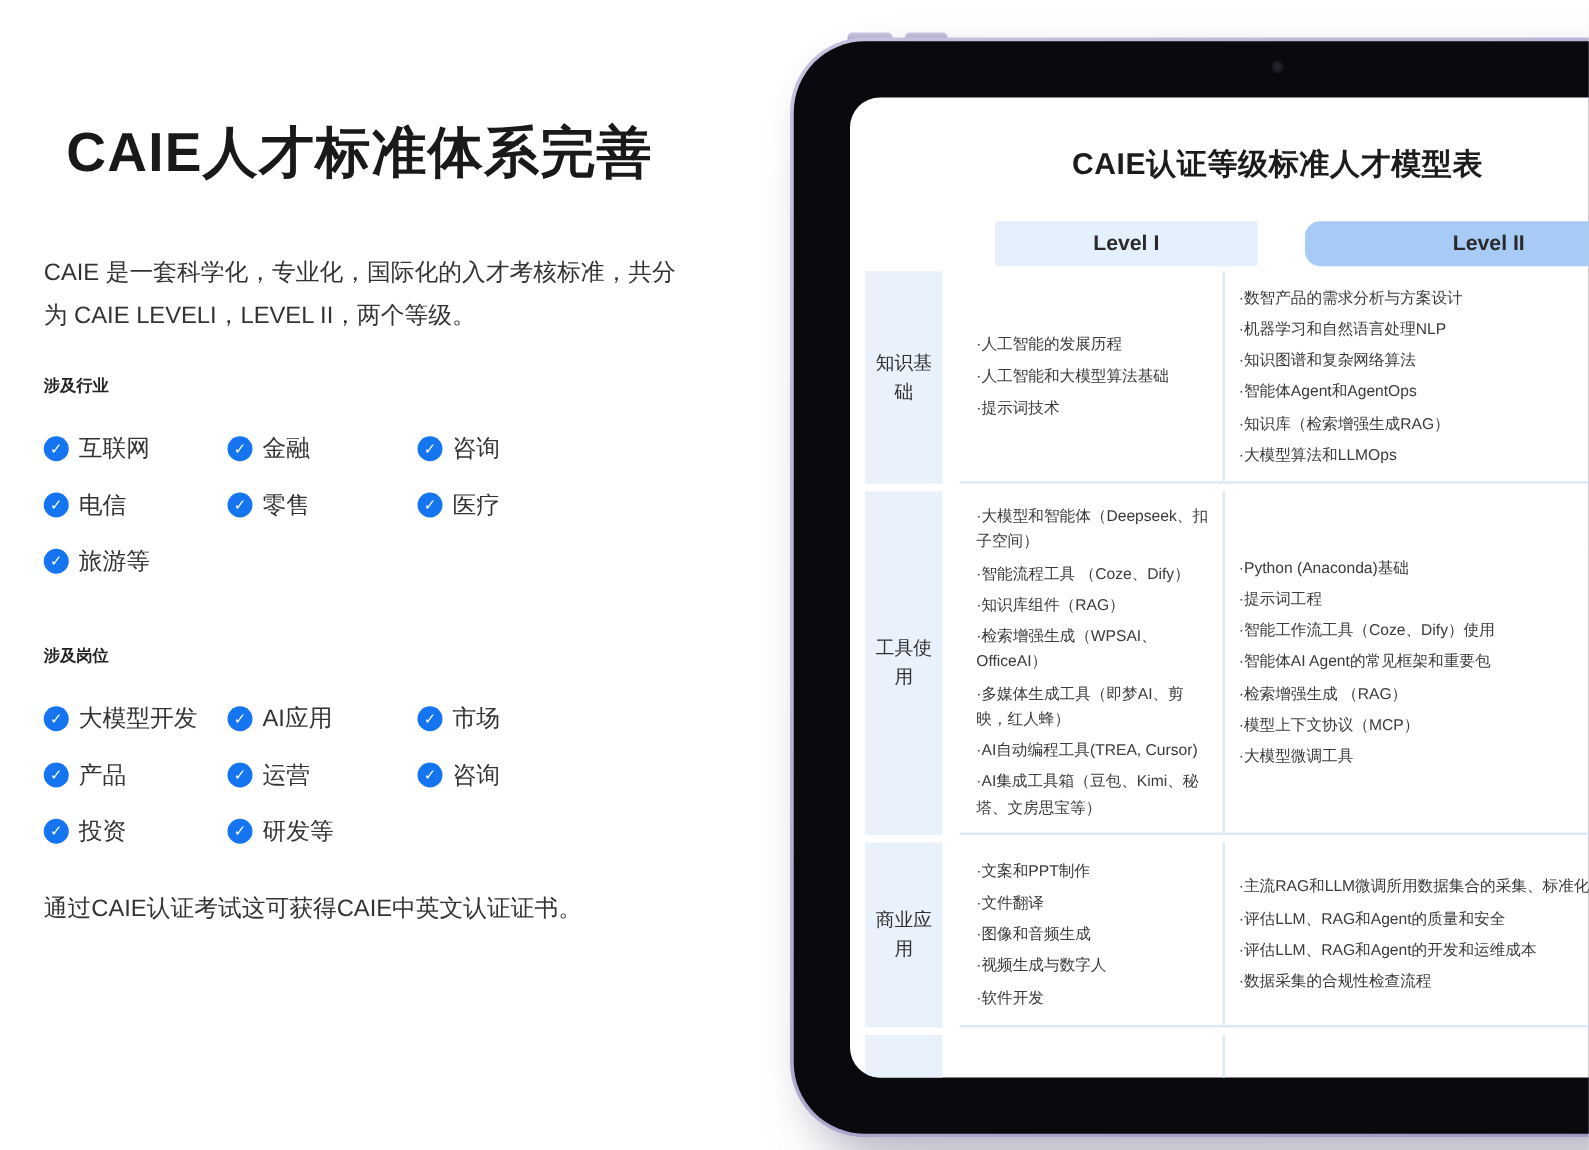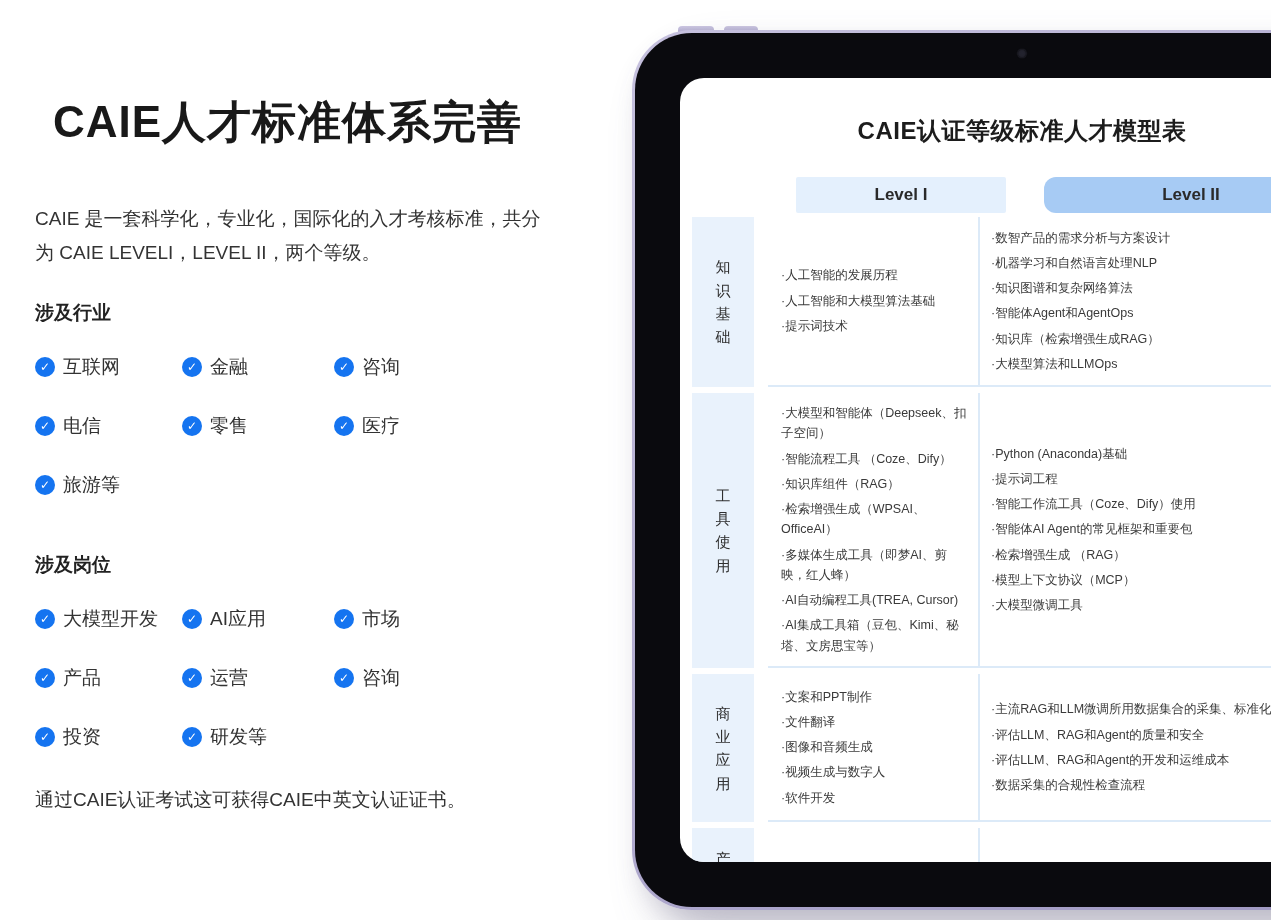--- a/index.html
+++ b/index.html
@@ -4,24 +4,24 @@
 <style>
   * { margin:0; padding:0; box-sizing:border-box; }
   html,body { width:1271px; height:920px; background:#ffffff; overflow:hidden;
     font-family:"Liberation Sans","DejaVu Sans",sans-serif; }
   .stage { position:relative; width:1271px; height:920px; background:#fff; }
 
   
   .left { position:absolute; left:35px; top:0; width:520px; color:#333; }
   .left h1 { margin-top:93px; font-size:44px; font-weight:900; color:#191919; letter-spacing:1px;margin-left:18px; }
   .intro { margin-top:50px; font-size:19px; line-height:1.8; color:#333; }
-  .sec-h { font-size:19px; font-weight:bold; color:#222; }
+  .sec-h { font-size:13px; font-weight:bold; color:#222; }
   .sec-industry { margin-top:30px; }
   .sec-position { margin-top:54px; }
-  .check-grid { margin-top:28px; display:grid; grid-template-columns:147px 152px auto; row-gap:33px; }
+  .check-grid { margin-top:28px; display:grid; grid-template-columns:147px 152px auto; row-gap:19px; }
   .check-item { display:flex; align-items:center; font-size:19px; color:#333; white-space:nowrap; }
   .check-item::before { content:"✓"; flex:0 0 auto; width:20px; height:20px; margin-right:8px;
     background:var(--check,#1574F0); color:#fff; border-radius:50%;
     font-size:12px; font-weight:bold; display:inline-flex; align-items:center; justify-content:center; }
   .para1 { margin-top:46px; font-size:19px; line-height:1.85; color:#333; }
   .para2 { margin-top:33px; font-size:19px; line-height:1.8; color:#333; }
 
   
   .tablet { position:absolute; left:596px; top:30px; width:780px; height:880px;margin-left:36px; }
   .tab-btn { position:absolute; top:-4px; height:10px; border-radius:4px;
@@ -45,21 +45,21 @@
   .th-spacer { width:62px; flex:0 0 auto; }
   .th { height:36px; display:flex; align-items:center; justify-content:center;
     font-size:17px; font-weight:bold; color:#2a2a2a; border-radius:2px; }
   .th1 { flex:0 0 auto; width:210px; margin-left:14px; background:var(--l1bg,#E4F0FD); }
   .th2 { flex:1; margin-left:10px; background:var(--l2bg,#A7CBF4);border-radius:12px; }
   .trow { display:flex; margin-bottom:6px; }
   .trow:nth-of-type(2) .tcells, .trow:nth-of-type(2) .tlabel { min-height:128px; }
   .trow:nth-of-type(3) .tcells, .trow:nth-of-type(3) .tlabel { min-height:206px; }
   .trow:nth-of-type(4) .tcells, .trow:nth-of-type(4) .tlabel { min-height:148px; }
   .trow:nth-of-type(5) .tcells, .trow:nth-of-type(5) .tlabel { min-height:108px; }
-  .tlabel { flex:0 0 auto; width:62px; padding:0 27px; background:var(--lblbg,#E9F2FC);
+  .tlabel { flex:0 0 auto; width:62px; padding:0 4px; background:var(--lblbg,#E9F2FC);
     display:flex; align-items:center; justify-content:center; text-align:center;
     font-size:15px; line-height:1.55; color:#2f2f2f; }
   .tcells { flex:1; margin-left:14px; display:flex; border-bottom:2px solid var(--line,#DCEAF8); }
   .tcell { display:flex; flex-direction:column; justify-content:center; padding:8px 10px 8px 13px; }
   .cell-l1 { flex:0 0 auto; width:210px; }
   .cell-l2 { flex:1; border-left:2px solid var(--line,#DCEAF8); padding-left:11px; }
   .tbl-item { font-size:12.5px; line-height:1.62; margin:2.5px 0; color:#3a3a3a; }
 </style>
 </head>
 <body>

